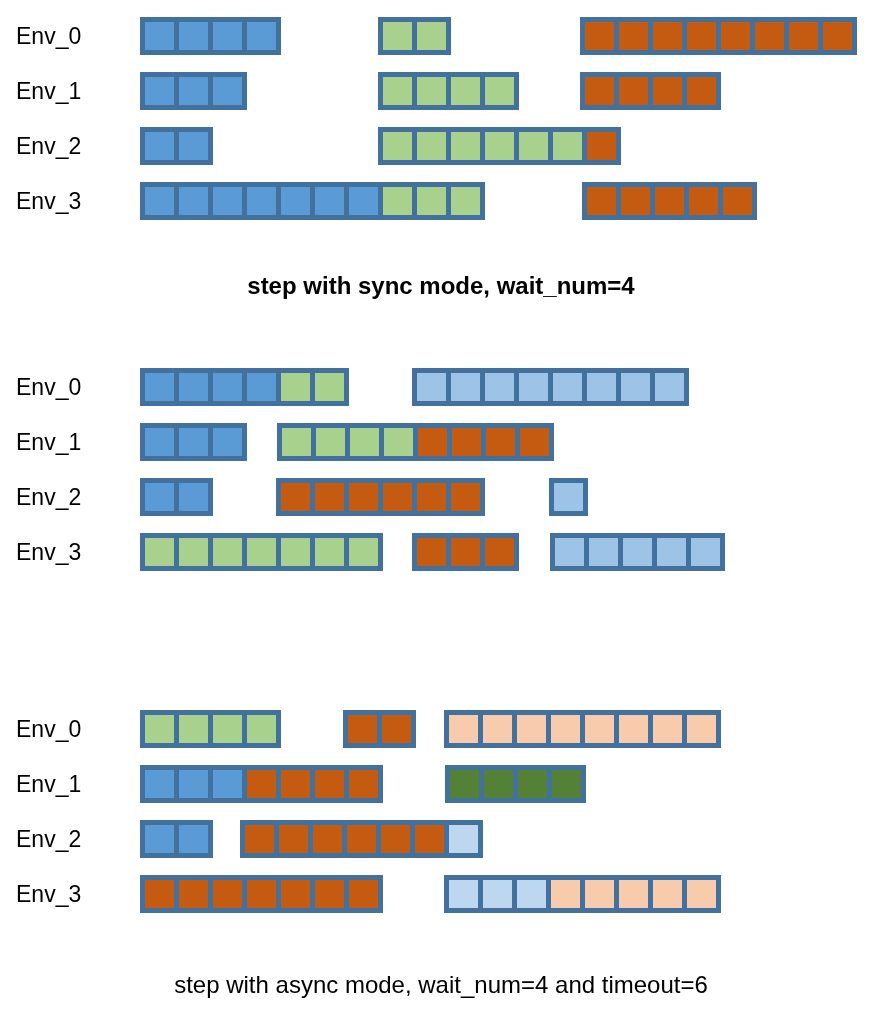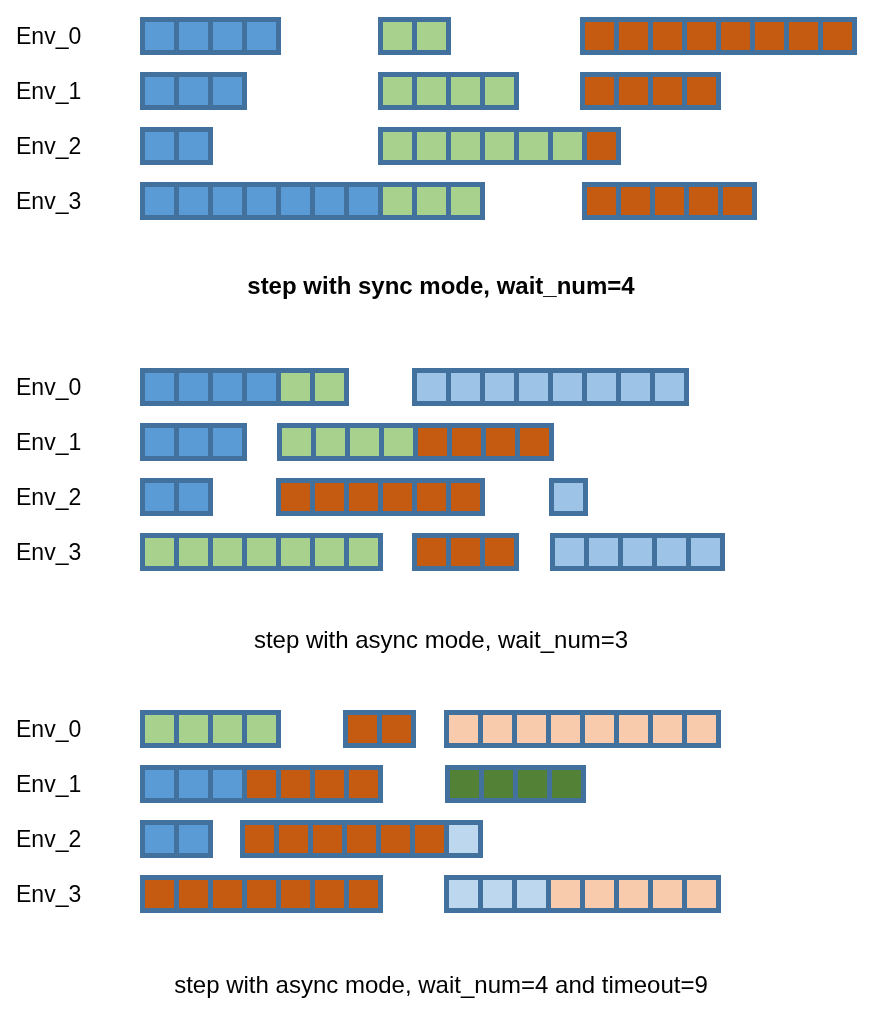--- a/index.html
+++ b/index.html
@@ -29,22 +29,21 @@
   }
   #caption-0{top:272px;font-weight:bold;}
   #caption-1{top:626px;}
   #caption-2{top:971px;}
 </style>
 </head>
 <body>
 
 <div id="canvas">
   <div class="caption" id="caption-0">step with sync mode, wait_num=4</div>
-  <div class="caption" id="caption-1">step with async mode, wait_num=3</div>
-  <div class="caption" id="caption-2">step with async mode, wait_num=4 and timeout=9</div>
+  <div class="caption" id="caption-2">step with async mode, wait_num=4 and timeout=6</div>
 <div class="env-row" style="top: 17px;">
       <span class="env-label">Env_0</span>
       <div class="step-group" style="left: 140px; background: rgb(65, 113, 156);">
         <div class="step-cell" style="background: rgb(91, 155, 213);"></div>
         <div class="step-cell" style="background: rgb(91, 155, 213);"></div>
         <div class="step-cell" style="background: rgb(91, 155, 213);"></div>
         <div class="step-cell" style="background: rgb(91, 155, 213);"></div>
       </div>
       <div class="step-group" style="left: 378px; background: rgb(65, 113, 156);">
         <div class="step-cell" style="background: rgb(169, 209, 142);"></div>

